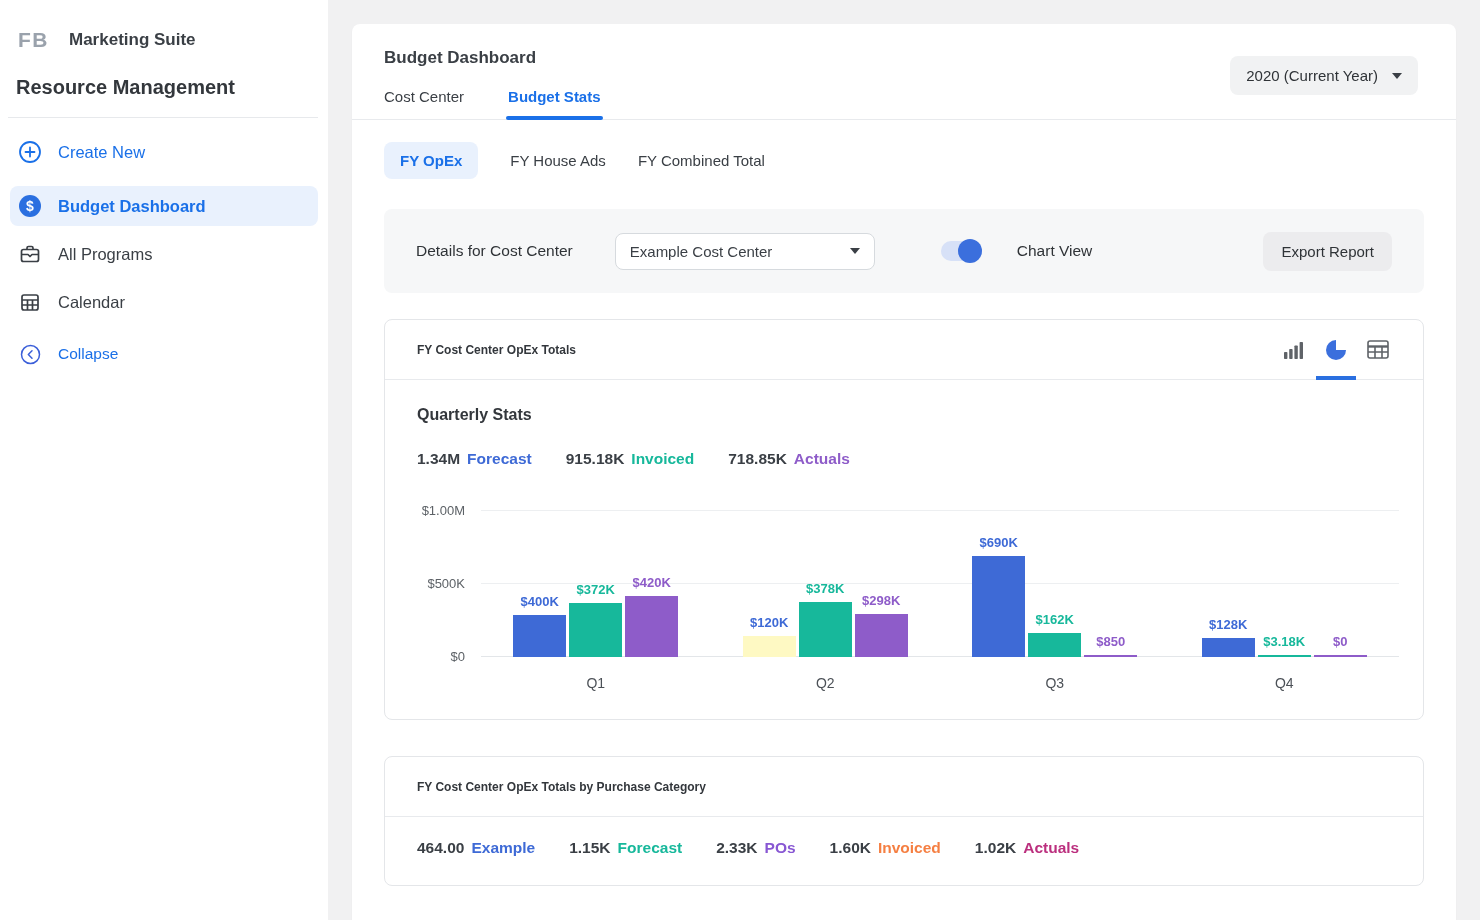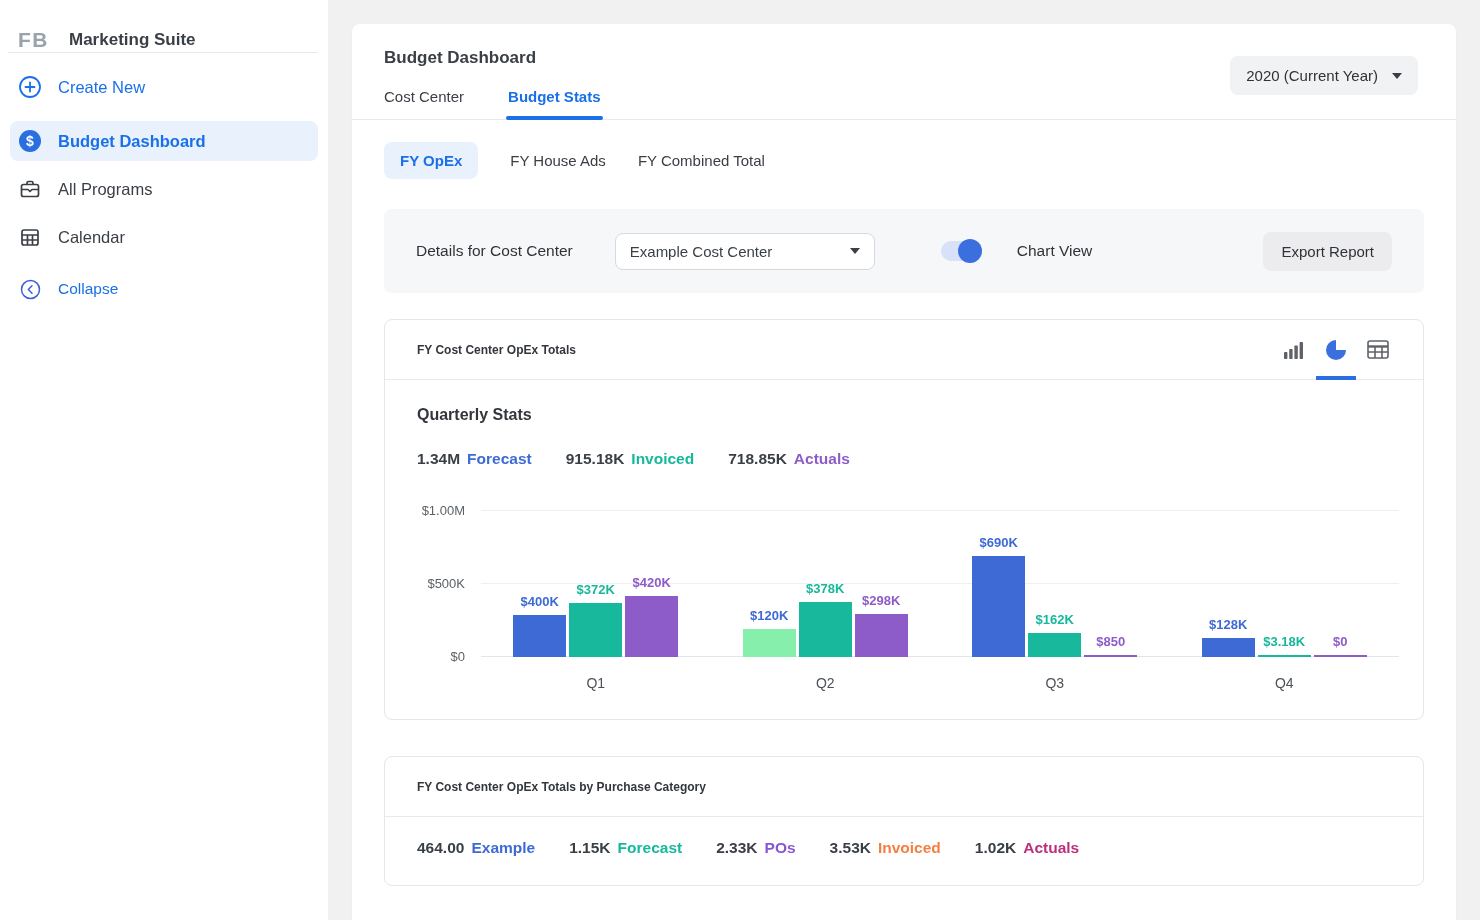--- a/index.html
+++ b/index.html
@@ -91,20 +91,21 @@
   .cat-body{padding:22px 24px 28px 32px;}
 </style>
 </head>
 <body>
 
 <aside class="sidebar">
   <div class="logo-row">
     <span class="logo">FB</span>
     <span class="app-name">Marketing Suite</span>
   </div>
+  <div class="rm-title">Resource Management</div>
   <div class="side-divider"></div>
   <nav class="nav">
     <div class="nav-row blue create">
       <span class="nav-icon">
         <svg width="24" height="24" viewBox="0 0 24 24">
             <circle cx="12" cy="12" r="10" fill="none" stroke="#1a70e8" stroke-width="1.8"></circle>
             <path d="M12 7.5v9M7.5 12h9" stroke="#1a70e8" stroke-width="1.8" stroke-linecap="round"></path>
           </svg>
       </span>
       <span>Create New</span>
@@ -245,21 +246,21 @@
                     <span class="bar-label" style="color: rgb(62, 106, 214);">$400K</span>
                   </div>
                   <div class="bar" style="height: 54.312px; background: rgb(23, 184, 155);">
                     <span class="bar-label" style="color: rgb(23, 184, 155);">$372K</span>
                   </div>
                   <div class="bar" style="height: 61.32px; background: rgb(142, 92, 201);">
                     <span class="bar-label" style="color: rgb(142, 92, 201);">$420K</span>
                   </div>
                 </div>
                 <div class="group">
-                  <div class="bar" style="height: 28px; background: #86efac; text-decoration: underline;">
+                  <div class="bar" style="height: 21px; background: #fef9c3; text-decoration: underline;">
                     <span class="bar-label" style="color: rgb(62, 106, 214);">$120K</span>
                   </div>
                   <div class="bar" style="height: 55.188px; background: rgb(23, 184, 155);">
                     <span class="bar-label" style="color: rgb(23, 184, 155);">$378K</span>
                   </div>
                   <div class="bar" style="height: 43.508px; background: rgb(142, 92, 201);">
                     <span class="bar-label" style="color: rgb(142, 92, 201);">$298K</span>
                   </div>
                 </div>
                 <div class="group">
@@ -309,21 +310,21 @@
             </span>
             <span class="stat">
               <span class="stat-value">1.15K</span>
               <span class="stat-label" style="color: rgb(23, 184, 155);">Forecast</span>
             </span>
             <span class="stat">
               <span class="stat-value">2.33K</span>
               <span class="stat-label" style="color: rgb(136, 87, 211);">POs</span>
             </span>
             <span class="stat">
-              <span class="stat-value">3.53K</span>
+              <span class="stat-value">1.60K</span>
               <span class="stat-label" style="color: rgb(245, 127, 66);">Invoiced</span>
             </span>
             <span class="stat">
               <span class="stat-value">1.02K</span>
               <span class="stat-label" style="color: rgb(187, 47, 126);">Actuals</span>
             </span>
           </div>
       </div>
     </section>
 

